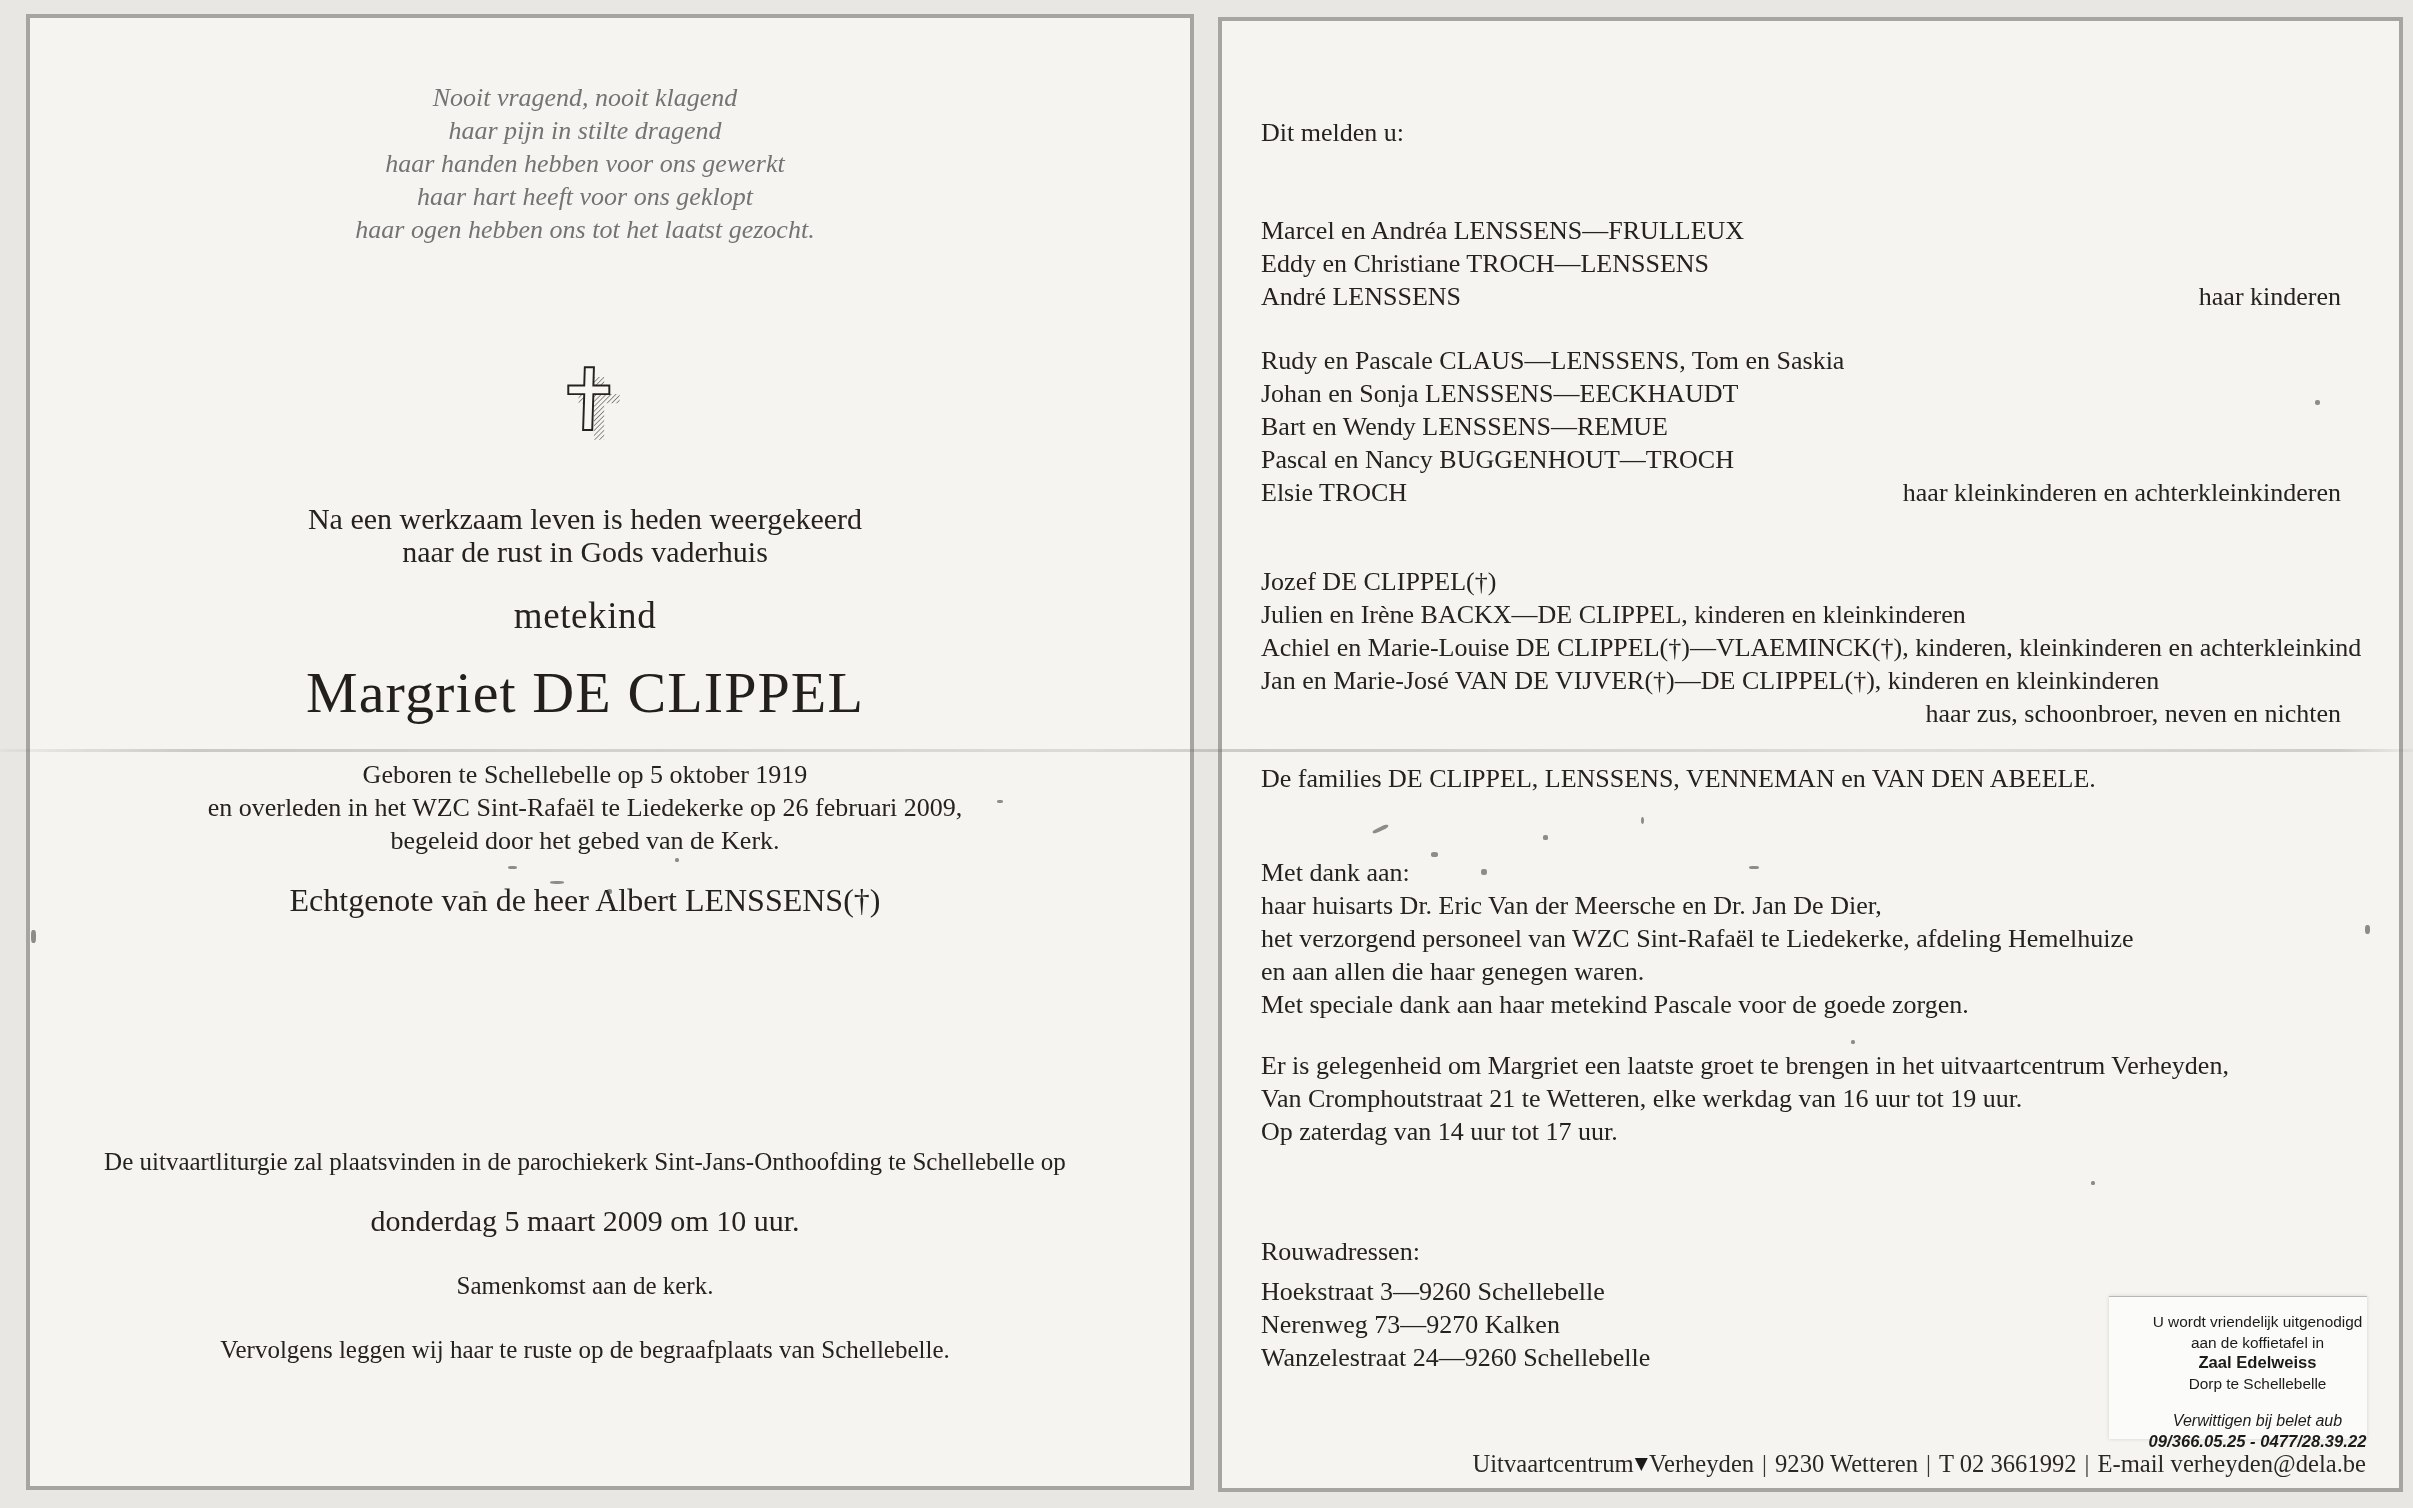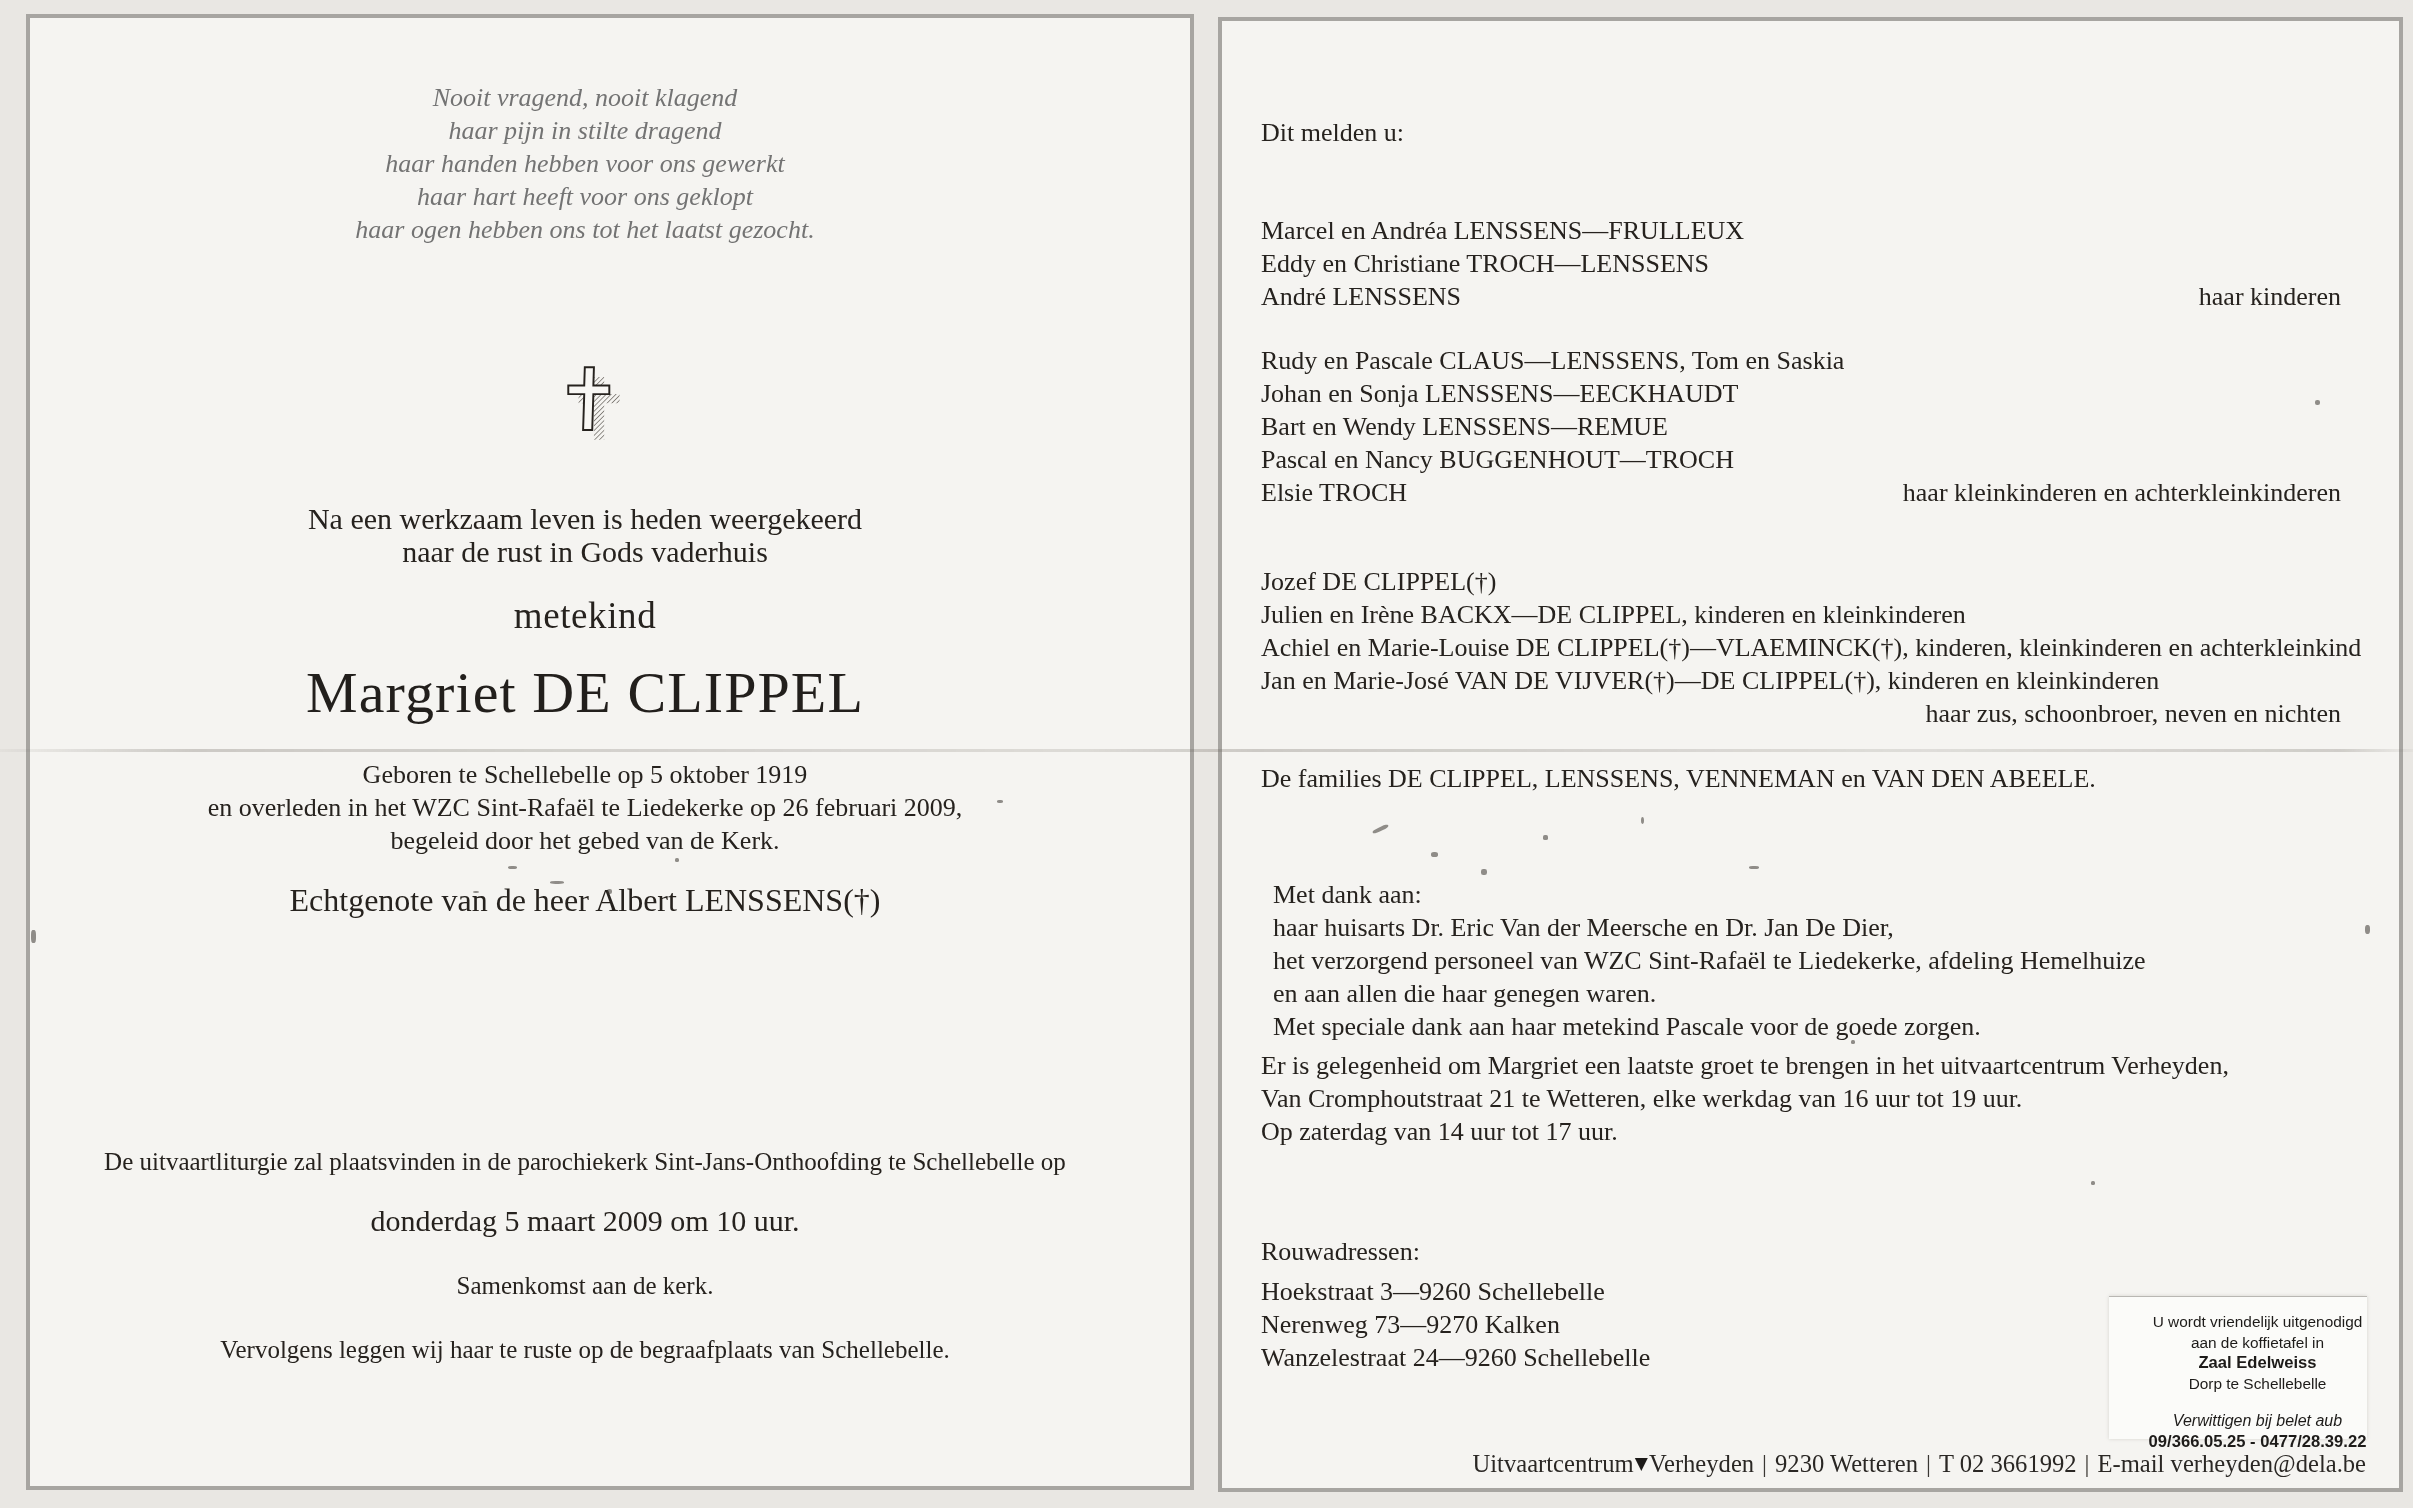--- a/index.html
+++ b/index.html
@@ -54,21 +54,21 @@
   .rp-block {
     position: absolute; left: 39px; width: 1080px;
     font-size: 26px; line-height: 33px; white-space: nowrap;
   }
   .rp-announcement { top: 95px; }
   .rp-children { top: 193px; }
   .rp-grandchildren { top: 323px; }
   .rp-family { top: 544px; }
   .rp-family-label { top: 676px; text-align: right; }
   .rp-families-line { top: 741px; }
-  .rp-thanks { top: 857px; margin-left: 12px; }
+  .rp-thanks { top: 835px; }
   .rp-visitation { top: 1028px; }
   .rp-mourning-heading { top: 1214px; }
   .rp-addresses { top: 1254px; line-height: 33px; }
   .row { display: block; }
   .row.with-label { display: flex; justify-content: space-between; }
   .right-label { text-align: right; }
 
   
   .coffee-notice {
     position: absolute; left: 887px; top: 1275px; width: 258px; height: 143px;
@@ -77,21 +77,21 @@
     box-shadow: 0 0 3.4px rgba(120,115,108,0.25);
     font-family: "Liberation Sans", sans-serif;
     text-align: center; font-size: 15.4px; line-height: 20.6px; color: #1d1b19;
     box-sizing: border-box; padding-top: 15px;
     white-space: nowrap;
     padding-left: 39px;
   }
   .coffee-venue { font-weight: bold; font-size: 16.6px; }
   .coffee-spacer { height: 17px; }
   .coffee-notice-warning { font-style: italic; font-size: 16px; }
-  .coffee-phones { font-weight: bold; font-size: 16.6px; text-align: center; }
+  .coffee-phones { font-style: italic; font-weight: bold; font-size: 16.6px; text-align: center; }
 
   
   .footer {
     position: absolute; right: 33px; top: 1429px;
     font-size: 24.6px; color: #2a2724; white-space: nowrap;
   }
   .footer .sep { padding: 0 8px; color: #3a3733; }
   .logo-triangle {
     display: inline-block; font-size: 17px; vertical-align: 3.4px;
     margin: 0 1.1px; color: #1c1a18;

